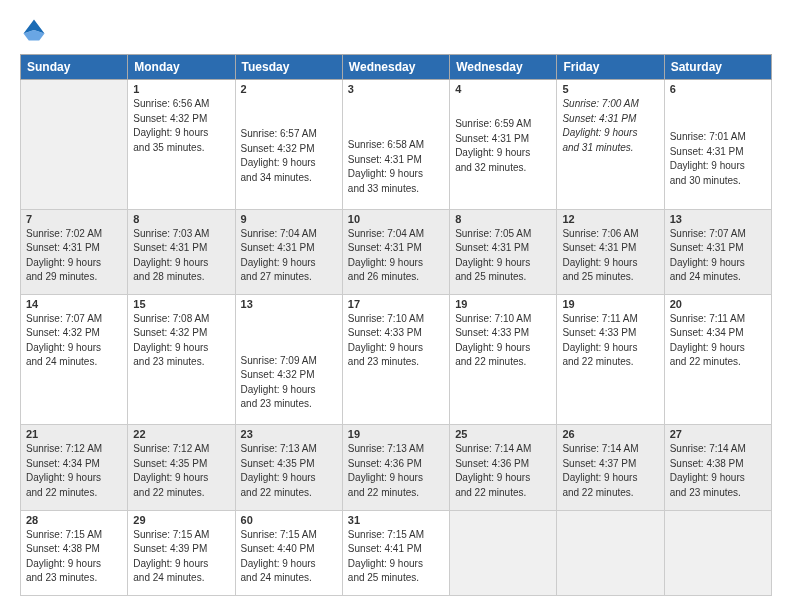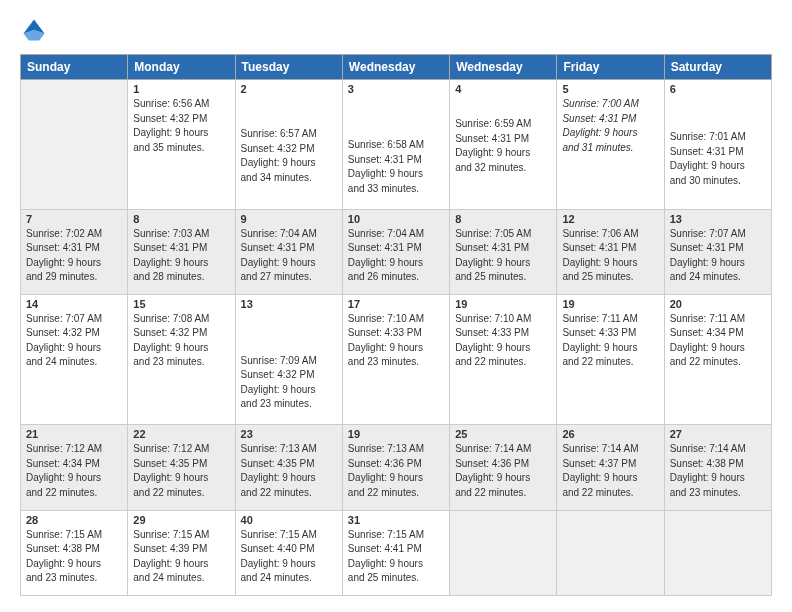--- a/index.html
+++ b/index.html
@@ -337,21 +337,21 @@
 and 23 minutes.</div>
           </td>
           <td>
             <div class="day-number">29</div>
             <div class="day-info" style="white-space: pre-line;">Sunrise: 7:15 AM
 Sunset: 4:39 PM
 Daylight: 9 hours
 and 24 minutes.</div>
           </td>
           <td>
-            <div class="day-number">40</div>
+            <div class="day-number">60</div>
             <div class="day-info" style="white-space: pre-line;">Sunrise: 7:15 AM
 Sunset: 4:40 PM
 Daylight: 9 hours
 and 24 minutes.</div>
           </td>
           <td>
             <div class="day-number">31</div>
             <div class="day-info" style="white-space: pre-line;">Sunrise: 7:15 AM
 Sunset: 4:41 PM
 Daylight: 9 hours

